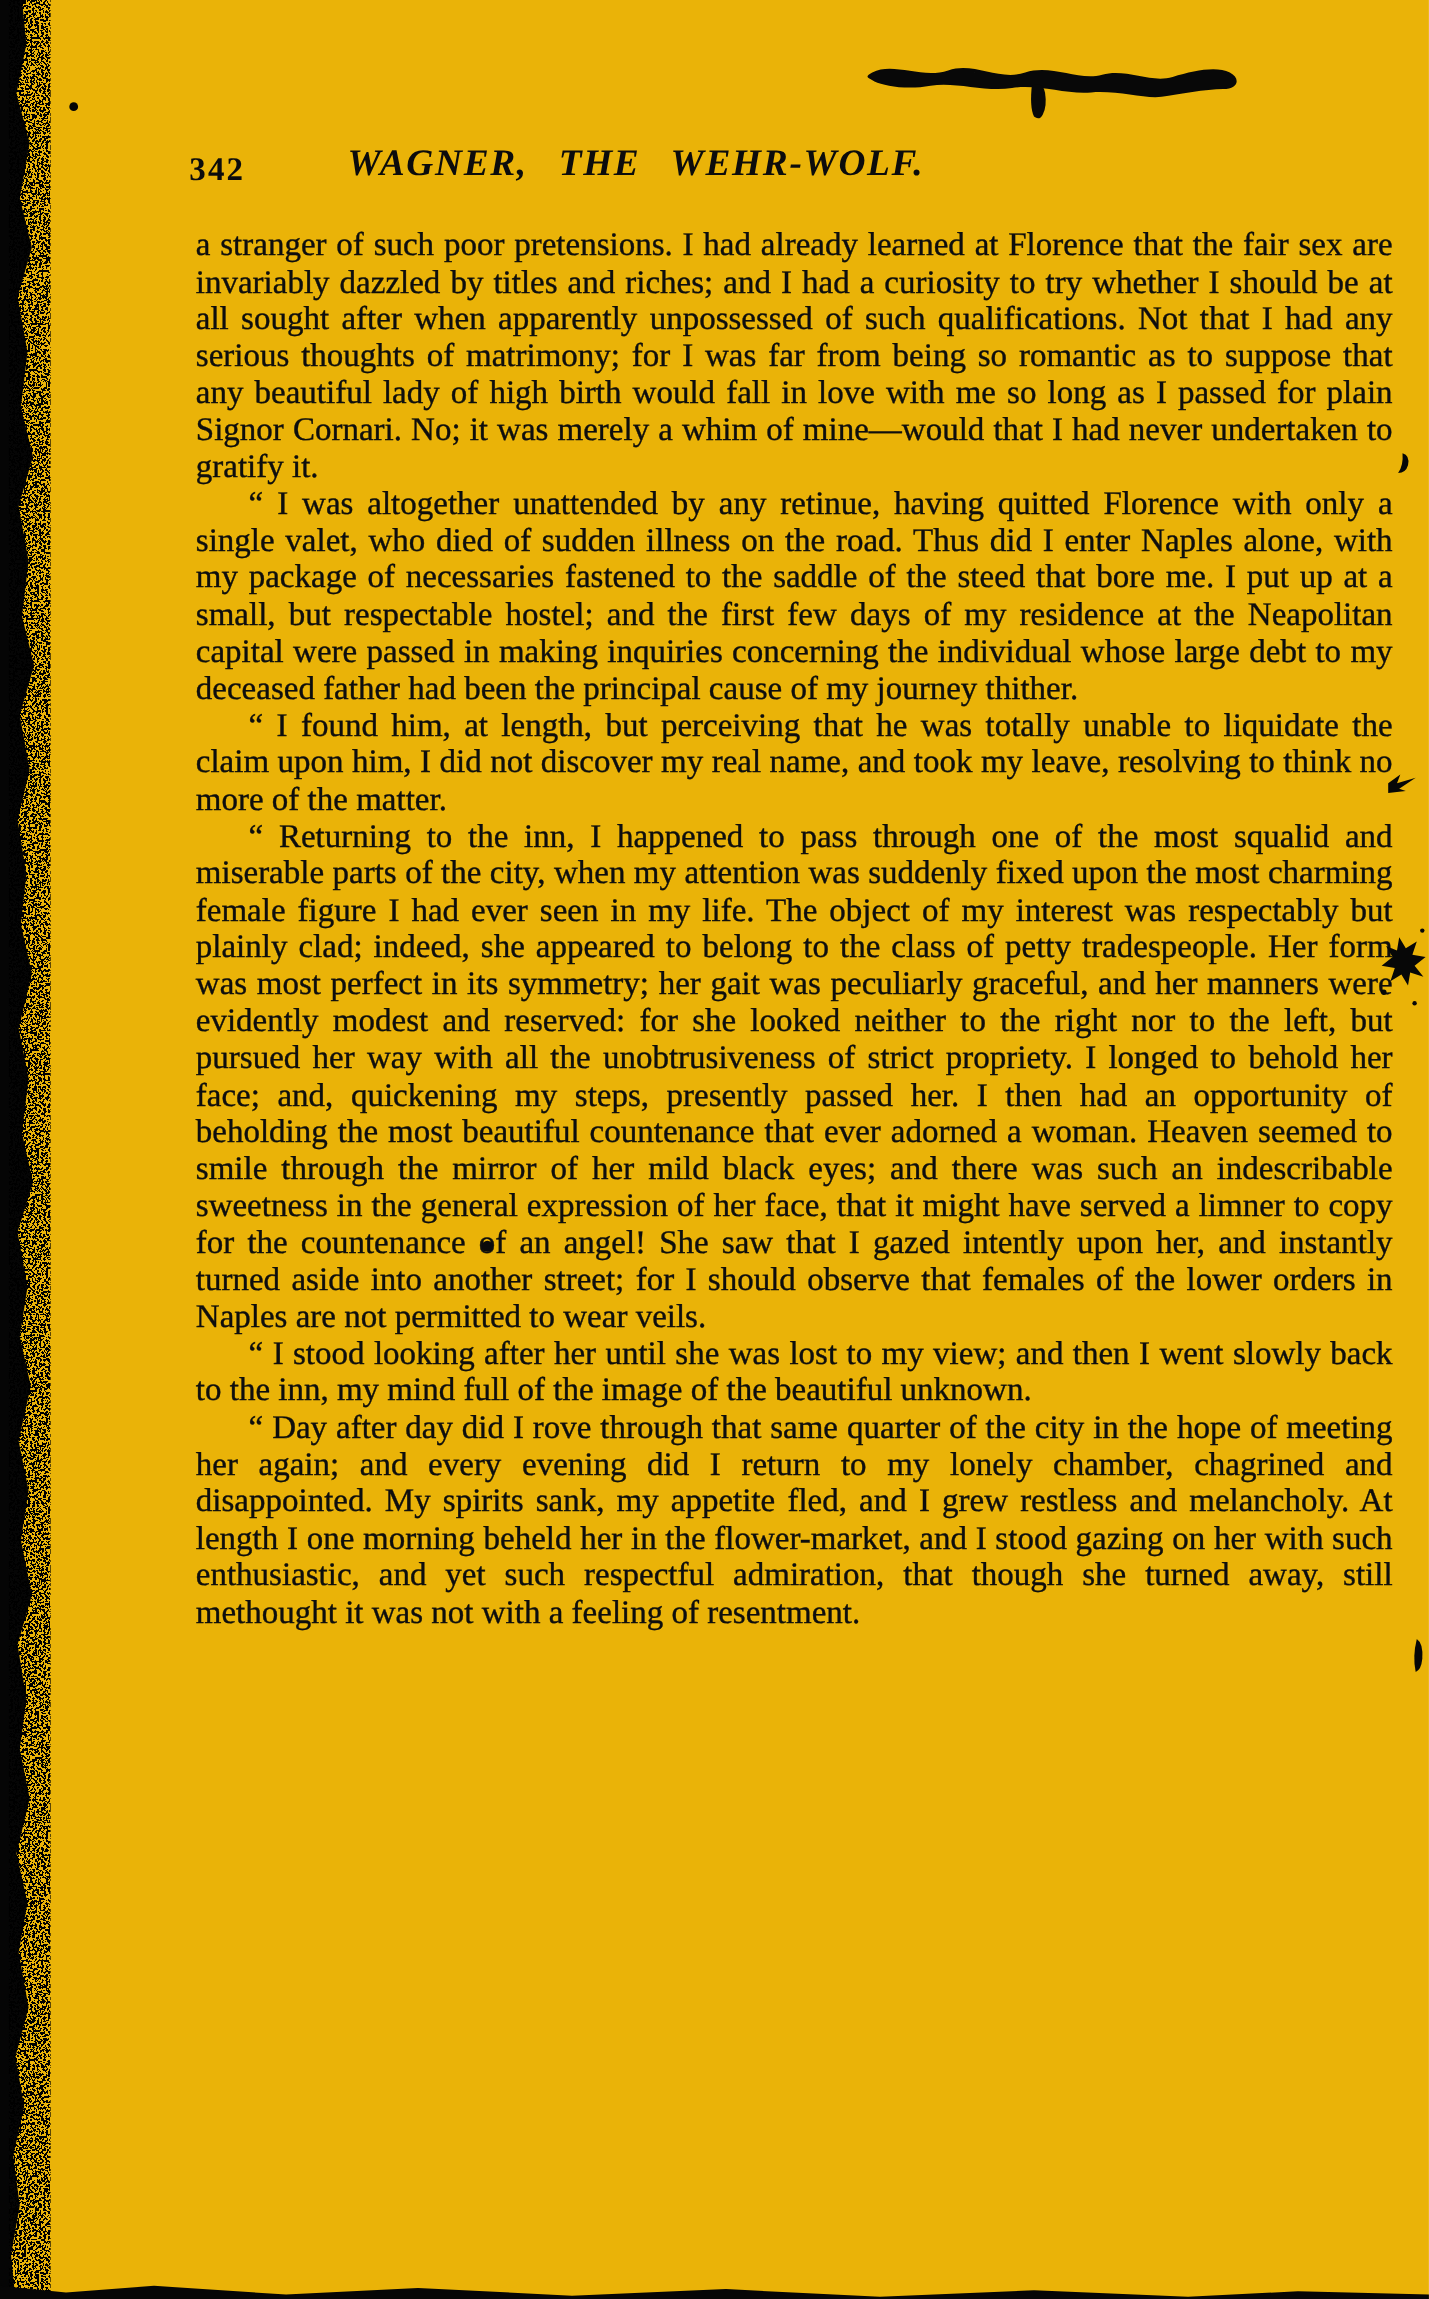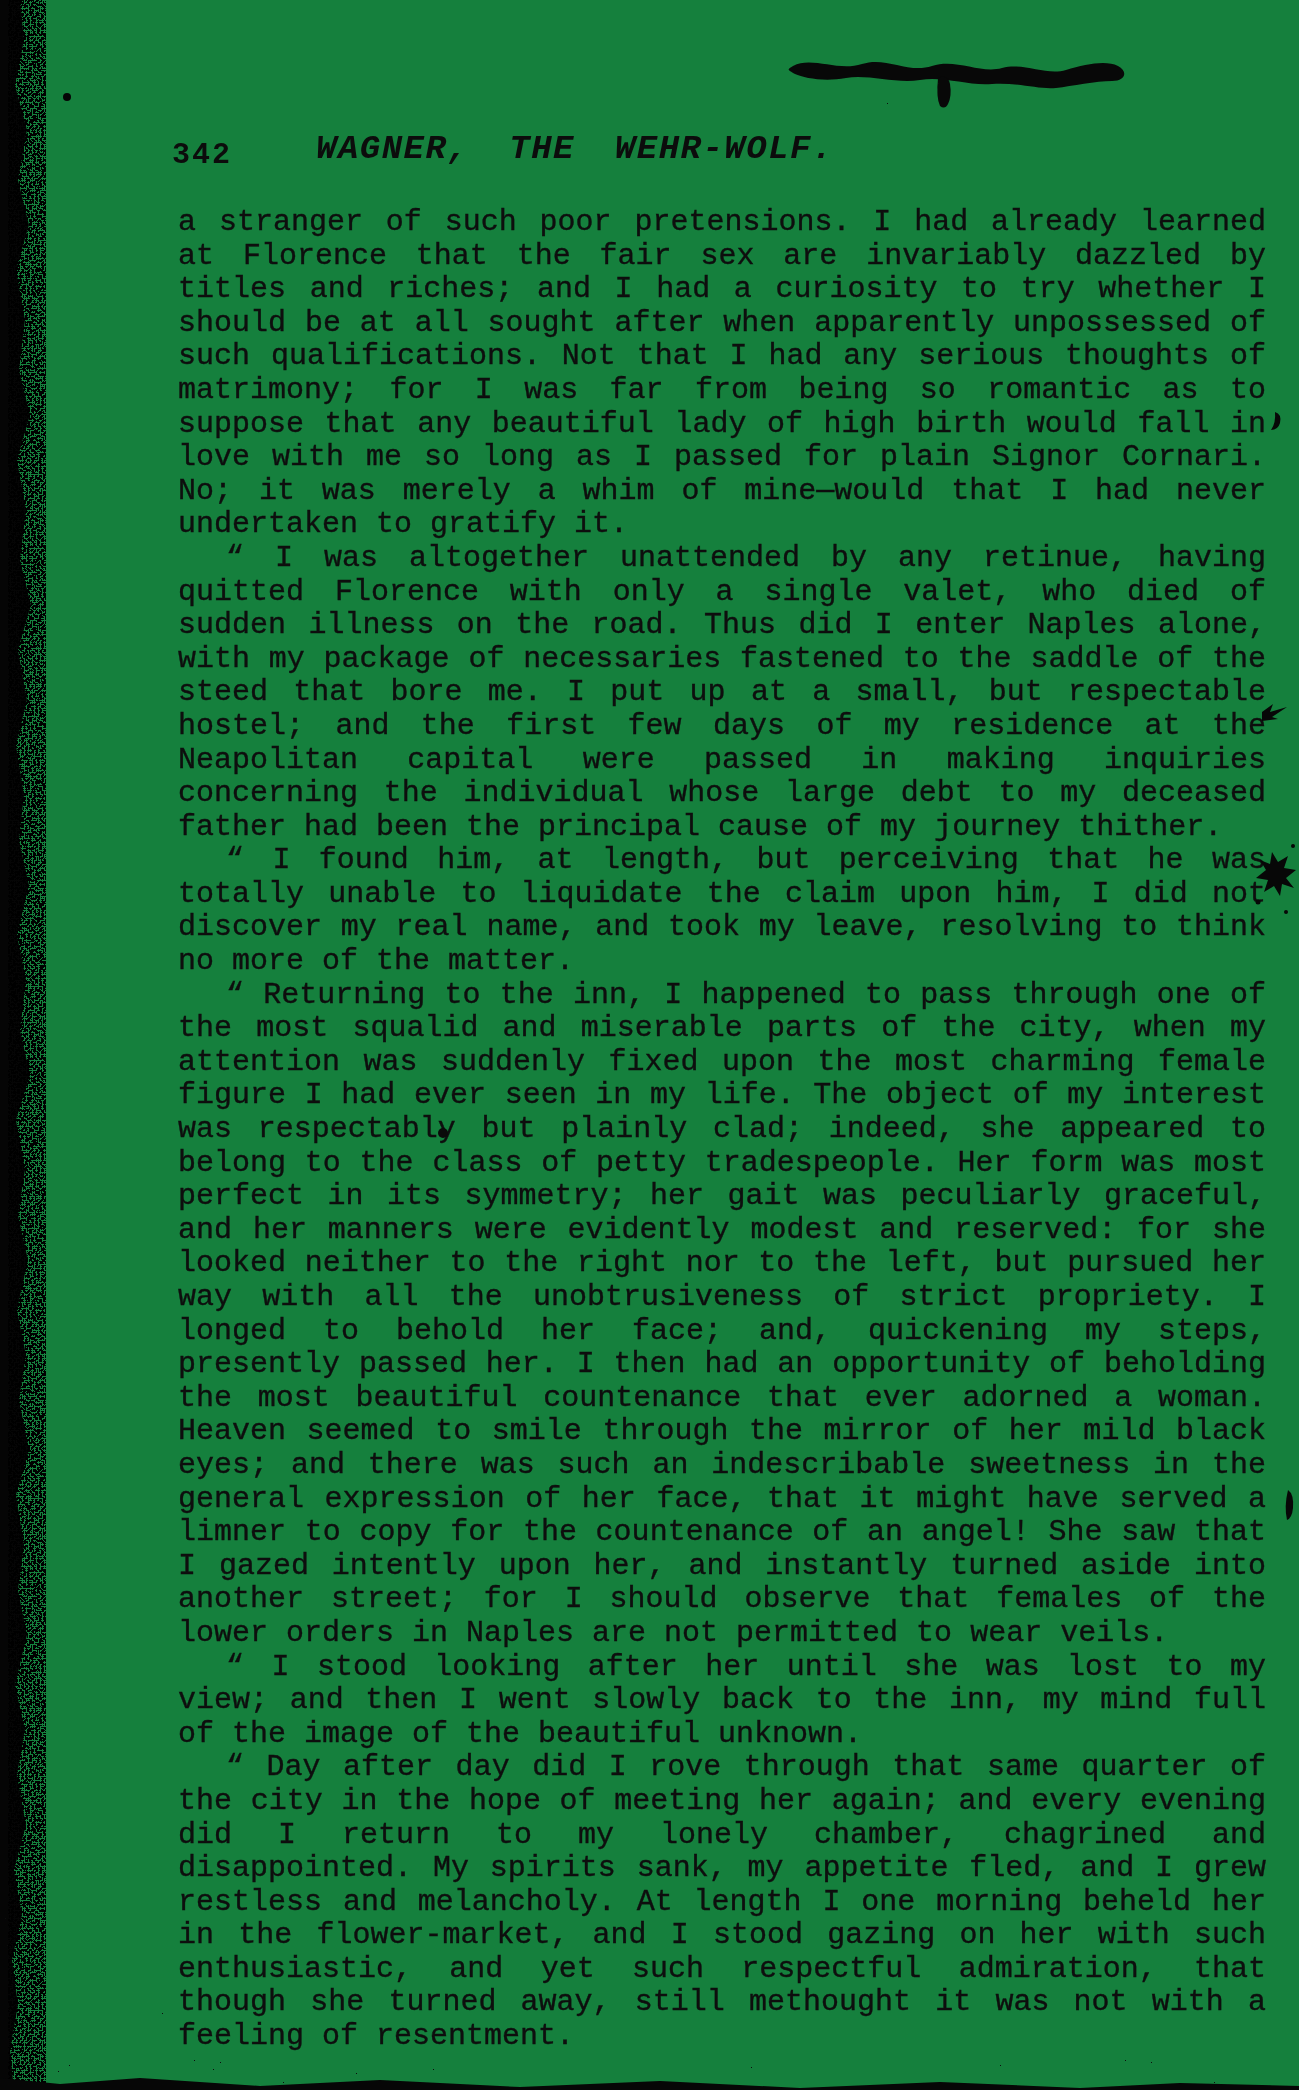--- a/index.html
+++ b/index.html
@@ -8,22 +8,22 @@
     width: 1299px;
     height: 2090px;
     background: #ffffff;
     overflow: hidden;
   }
   .page {
     position: absolute;
     inset: 0;
     width: 1299px;
     height: 2090px;
-    background: #15803d;
-    font-family: Liberation Mono, monospace;
+    background: #eab308;
+    font-family: Liberation Serif, serif;
     color: #0d0d0d;
   }
   
   .running-head {
     position: absolute;
     top: 130px;
     left: 0;
     width: 1299px;
     height: 46px;
   }

